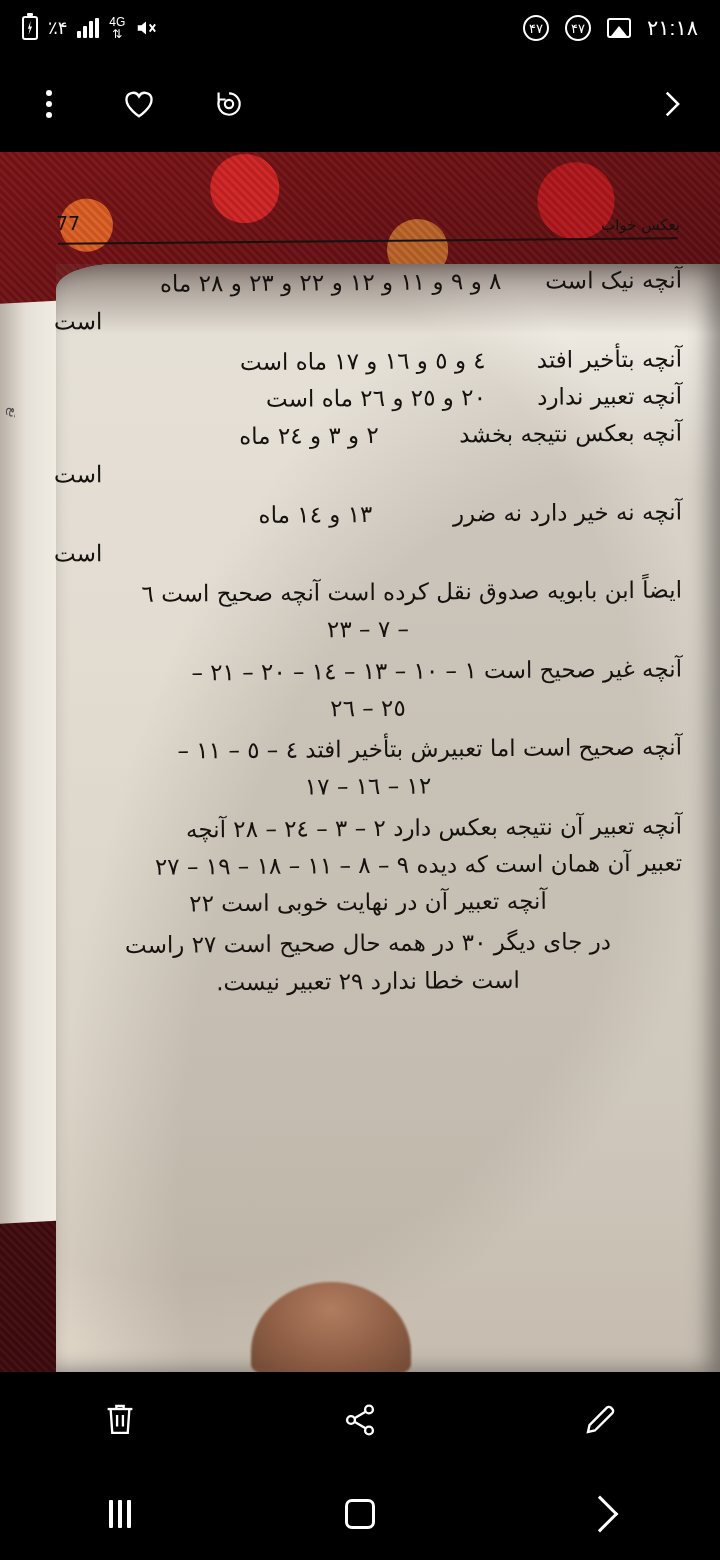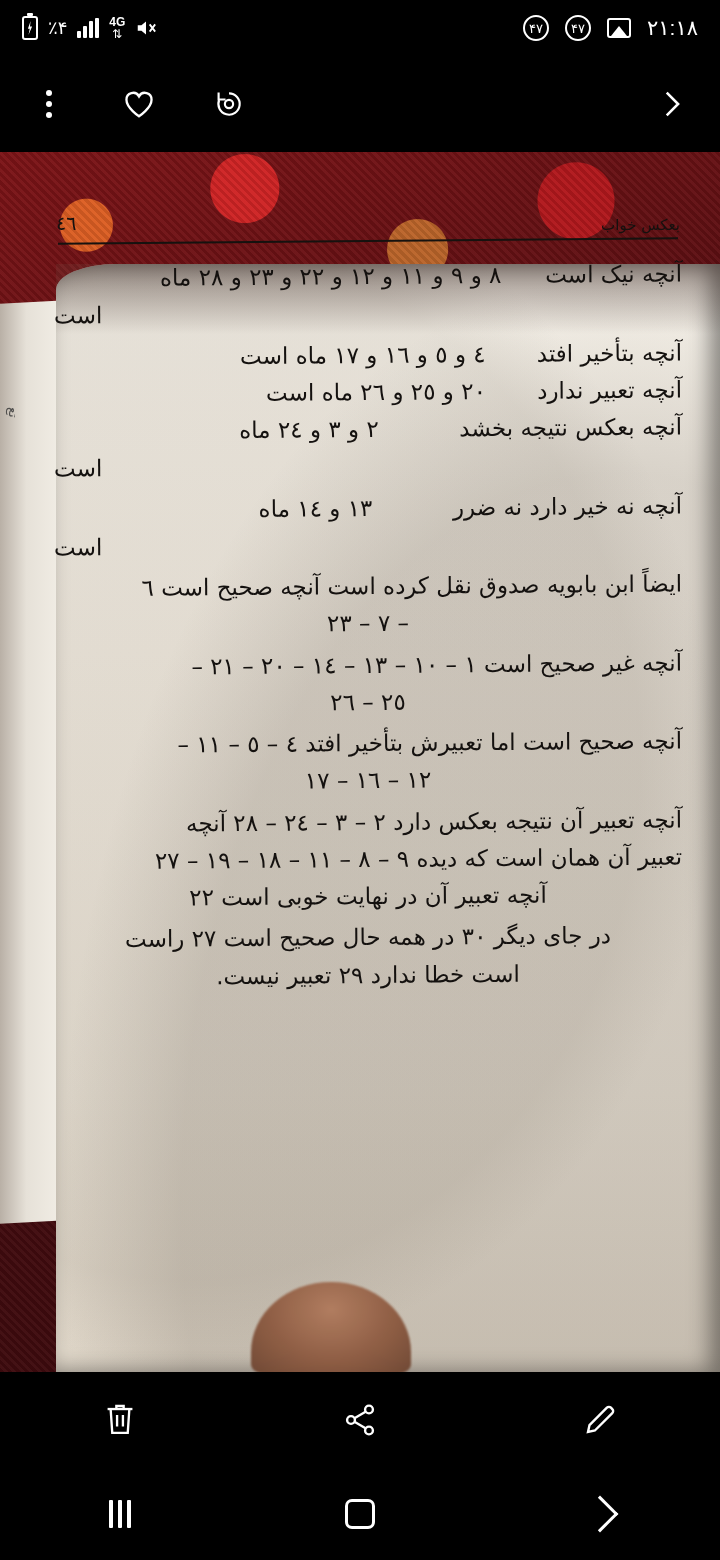--- a/index.html
+++ b/index.html
@@ -48,21 +48,21 @@
   .bars { display: inline-flex; align-items: flex-end; gap: 2px; height: 20px; }
   .bars i { display: block; width: 4px; background: #fff; border-radius: 1px; }
   .bars i:nth-child(1) { height: 7px; }
   .bars i:nth-child(2) { height: 12px; }
   .bars i:nth-child(3) { height: 17px; }
   .bars i:nth-child(4) { height: 20px; }
   .net {
     display: inline-flex; flex-direction: column; align-items: center;
     line-height: 1; font-size: 12px;
   }
-  .net b { font-weight: 700; font-size: 12px; }
+  .net b { font-weight: 400; font-size: 12px; }
   .net span { font-size: 12px; }
   .mute-ico {
     position: relative; width: 22px; height: 22px;
   }
   .mute-ico svg { display: block; }
   .badge-circ {
     width: 26px; height: 26px; border: 2px solid #fff; border-radius: 50%;
     display: flex; align-items: center; justify-content: center;
     font-size: 13px; color: #fff;
   }
@@ -179,21 +179,21 @@
   .hdr {
     display: flex; align-items: flex-end; justify-content: space-between;
     padding: 0 20px 0 22px;
   }
   .hdr .run { font-size: 15px; }
   .hdr .pno { font-size: 19px; }
   .rule {
     height: 2px; background: #15120f; margin: 6px 22px 0 24px;
     transform: rotate(-0.5deg);
   }
-  .lines { margin-top: 16px; padding: 0 18px 0 20px; }
+  .lines { margin-top: 22px; padding: 0 18px 0 20px; }
   .ln {
     font-size: 23px;
     line-height: 1.62;
     letter-spacing: 0;
     white-space: pre-wrap;
     transform: rotate(-0.45deg);
   }
   .ln.c { text-align: center; }
   .ln.l { text-align: left; }
   .ln.r { text-align: right; }
@@ -289,21 +289,21 @@
   <div class="photo">
     <div class="carpet"></div>
     <div class="page-left"></div>
     <div class="page-left-txt">تع</div>
     <div class="page"></div>
     <div class="page-shadow-top"></div>
 
     <div class="book">
       <div class="hdr">
         <span class="run">بعکس خواب</span>
-        <span class="pno">٤٦</span>
+        <span class="pno">77</span>
       </div>
       <div class="rule"></div>
 
       <div class="lines">
         <div class="ln r">آنچه نیک است      ٨ و ٩ و ١١ و ١٢ و ٢٢ و ٢٣ و ٢٨ ماه</div>
         <div class="ln l">است</div>
         <div class="gap-sm"></div>
         <div class="ln r">آنچه بتأخیر افتد       ٤ و ٥ و ١٦ و ١٧ ماه است</div>
         <div class="ln r">آنچه تعبیر ندارد       ٢٠ و ٢٥ و ٢٦ ماه است</div>
         <div class="ln r">آنچه بعکس نتیجه بخشد           ٢ و ٣ و ٢٤ ماه</div>

